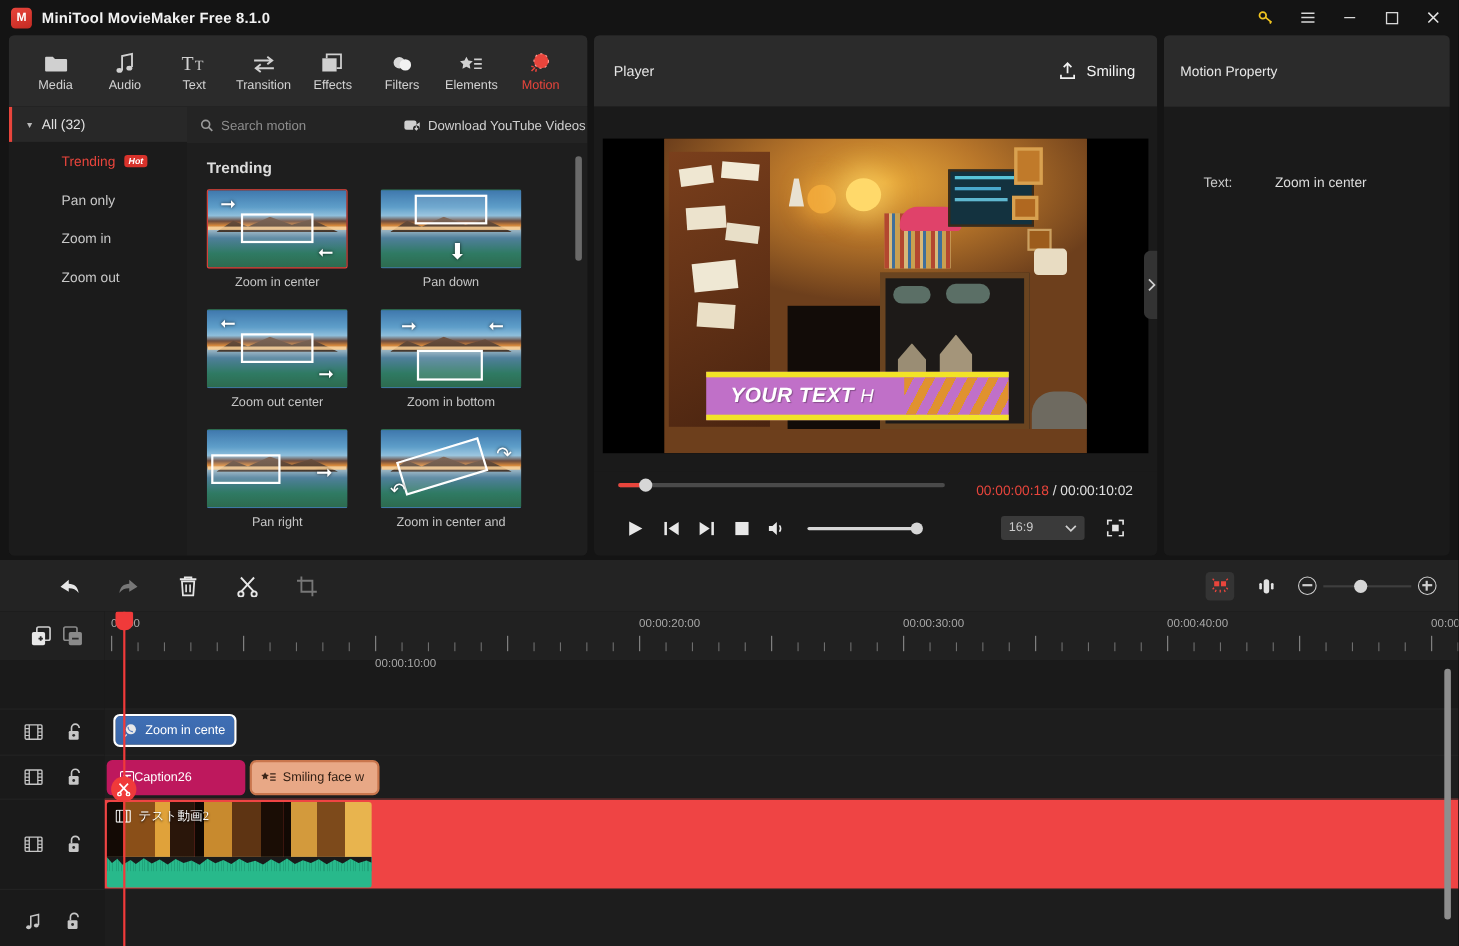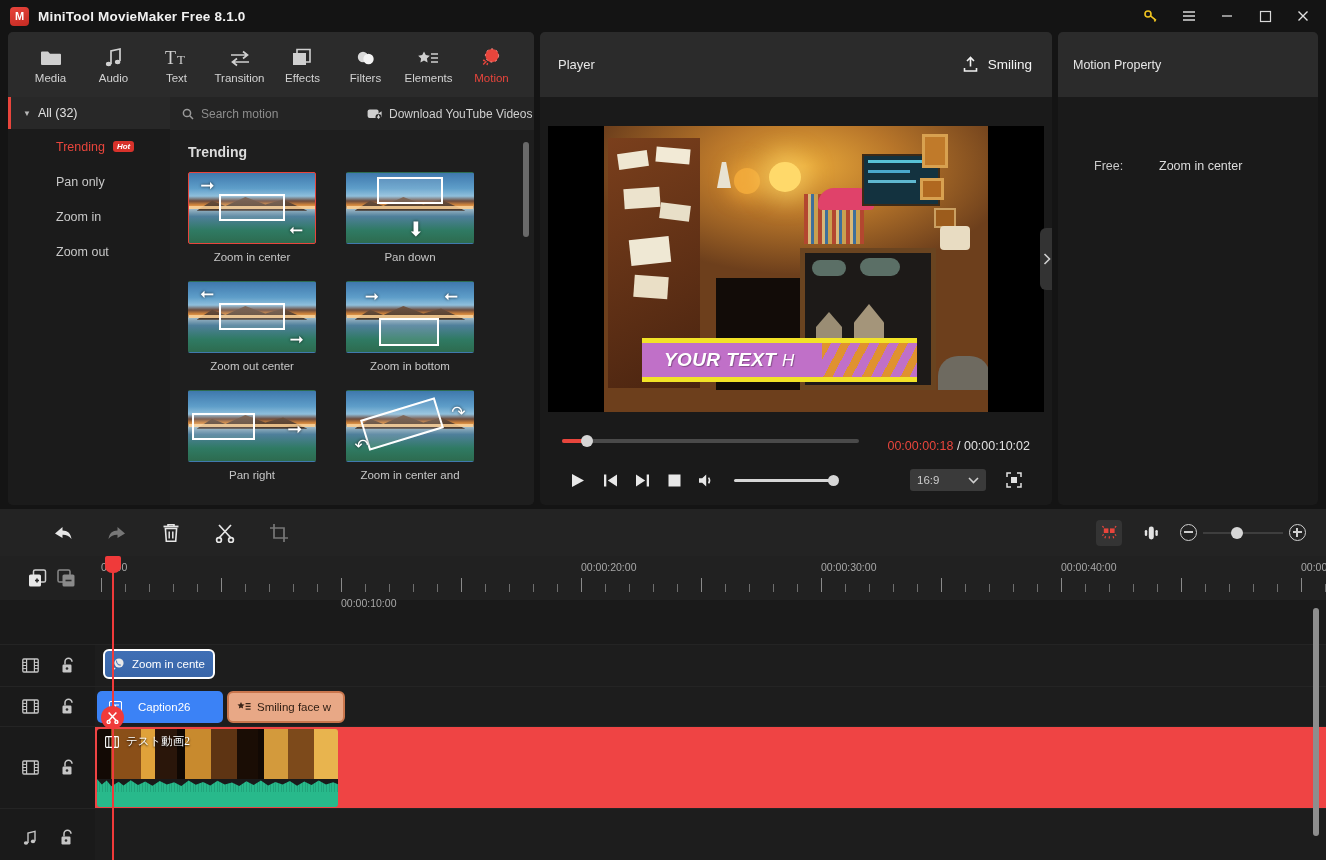--- a/index.html
+++ b/index.html
@@ -277,22 +277,22 @@
   .clip { position: absolute; border-radius: 4px; overflow: hidden; }
   .clip-motion {
     left: 8px; top: 4px; width: 112px; height: 30px;
     background: linear-gradient(to bottom,#3f6fb5,#3a66a8);
     border: 2px solid #ffffff; border-radius: 6px;
     display: flex; align-items: center; gap: 6px; padding-left: 7px;
     font-size: 11.5px; color: #fff; white-space: nowrap;
   }
   .clip-caption {
     left: 2px; top: 4px; width: 126px; height: 32px;
-    background: #3b82f6; border-radius: 5px;
-    display: flex; align-items: center; gap: 16px; padding-left: 12px;
+    background: #be185d; border-radius: 5px;
+    display: flex; align-items: center; gap: 0; padding-left: 12px;
     font-size: 11.5px; color: #fff;
   }
   .clip-sticker {
     left: 132px; top: 4px; width: 118px; height: 32px;
     background: #e8a886; border: 2px solid #c9764d; border-radius: 6px;
     display: flex; align-items: center; gap: 6px; padding-left: 8px;
     font-size: 11.5px; color: #2e1d12; white-space: nowrap; overflow: hidden;
   }
   .clip-video { left: 2px; top: 2px; width: 241px; height: 78px; border-radius: 3px; overflow: hidden; }
   .vid-films { height: 50px; display: flex; }
@@ -706,21 +706,21 @@
           </svg>
       </div>
     </div>
 
     <div class="prop-panel">
       <div class="prop-head">
         <span>Motion Property</span>
       </div>
       <div class="prop-body">
         <div class="prop-row">
-          <div class="prop-key">Free:</div>
+          <div class="prop-key">Text:</div>
           <div class="prop-val">Zoom in center</div>
         </div>
       </div>
     </div>
   </div>
 
   <div class="timeline">
 
     <div class="tl-toolbar">
       <div class="tbtn">

